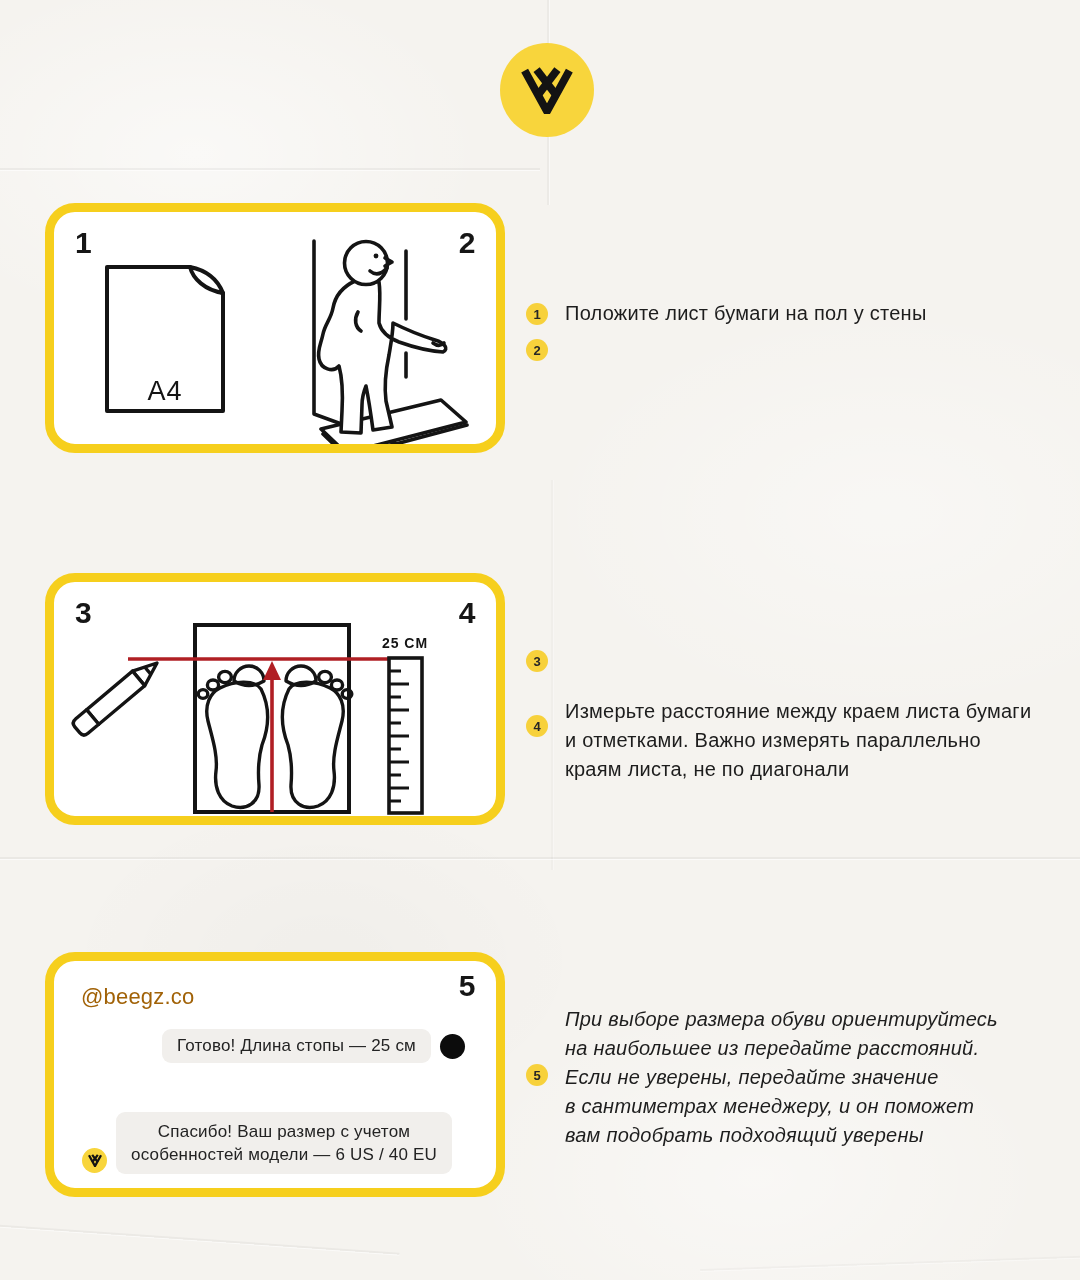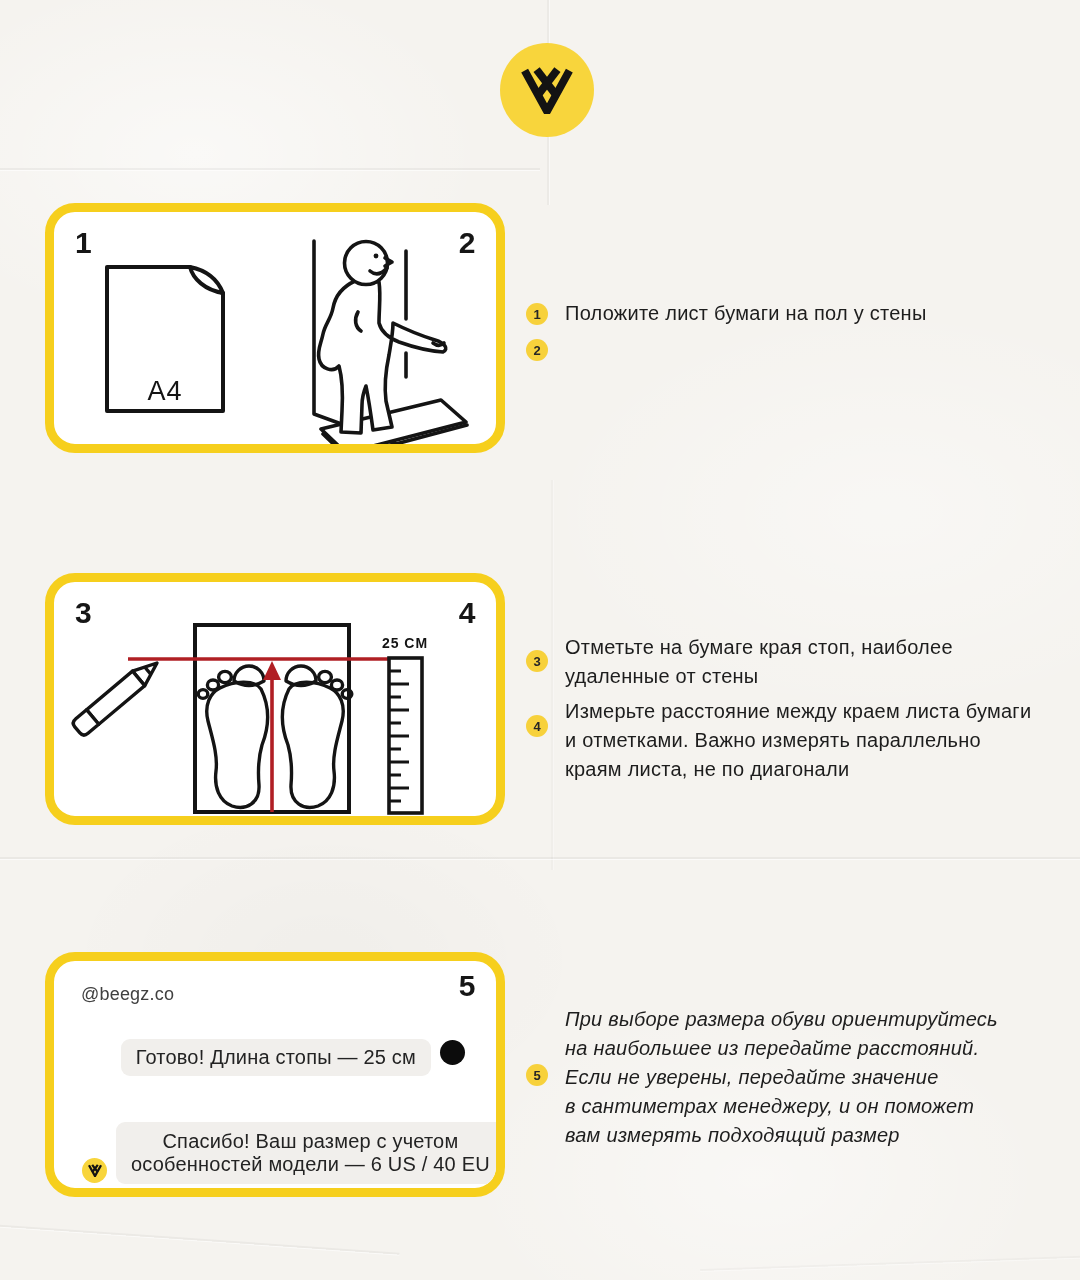--- a/index.html
+++ b/index.html
@@ -49,26 +49,26 @@
     display:flex;align-items:center;justify-content:center;line-height:1;
   }
   .step-text{
     position:absolute;left:565px;font-size:20px;line-height:29px;letter-spacing:.25px;
     color:#1d1d1d;
   }
   .step-text div{white-space:nowrap;}
   .heart{color:#dfdcd6;font-size:20px;margin-left:6px;}
 
   
-  .handle{position:absolute;left:27px;top:23px;font-size:18px;letter-spacing:.2px;color:#404040;}
+  .handle{position:absolute;left:27px;top:23px;font-size:22px;letter-spacing:.2px;color:#a16207;}
   .msg-row{position:absolute;display:flex;gap:9px;}
   .msg-row.out{top:68px;right:31px;align-items:center;}
   .msg-row.in{top:151px;left:28px;align-items:flex-end;}
   .bubble{
-    background:#f1efec;border-radius:9px;font-size:20px;letter-spacing:.2px;color:#232323;margin-top:10px;
+    background:#f1efec;border-radius:9px;font-size:17px;letter-spacing:.2px;color:#232323;
   }
   .bubble.out{padding:7px 15px;white-space:nowrap;}
   .bubble.in{padding:8px 15px;line-height:23px;text-align:center;}
   .bubble.in div{white-space:nowrap;}
   .avatar-black{width:25px;height:25px;border-radius:50%;background:#0c0c0c;flex:0 0 auto;}
   .avatar-yellow{
     width:25px;height:25px;border-radius:50%;background:#f8d53c;flex:0 0 auto;
     display:flex;align-items:center;justify-content:center;margin-bottom:1px;
   }
 
@@ -217,34 +217,30 @@
   </section>
 
   <div class="step-badge" style="top:303px;">1</div>
   <div class="step-text" style="top:299px;text-align:right;">
     <div>Положите лист бумаги на пол у стены</div>
   </div>
 
   <div class="step-badge" style="top:339px;">2</div>
 
   <div class="step-badge" style="top:650px;">3</div>
-  <div class="step-text" style="top:633px;">
-    <div>Отметьте на бумаге края стоп, наиболее</div>
-    <div>удаленные от стены</div>
-  </div>
 
   <div class="step-badge" style="top:715px;">4</div>
   <div class="step-text" style="top:697px;">
     <div>Измерьте расстояние между краем листа бумаги</div>
     <div>и отметками. Важно измерять параллельно</div>
     <div>краям листа, не по диагонали</div>
   </div>
 
   <div class="step-badge" style="top:1064px;">5</div>
   <div class="step-text" style="top:1005px;font-style:italic;">
     <div>При выборе размера обуви ориентируйтесь</div>
     <div>на наибольшее из передайте расстояний.</div>
     <div>Если не уверены, передайте значение</div>
     <div>в сантиметрах менеджеру, и он поможет</div>
-    <div>вам измерять подходящий размер</div>
+    <div>вам подобрать подходящий уверены</div>
   </div>
 
 </div>
 
 </body></html>

